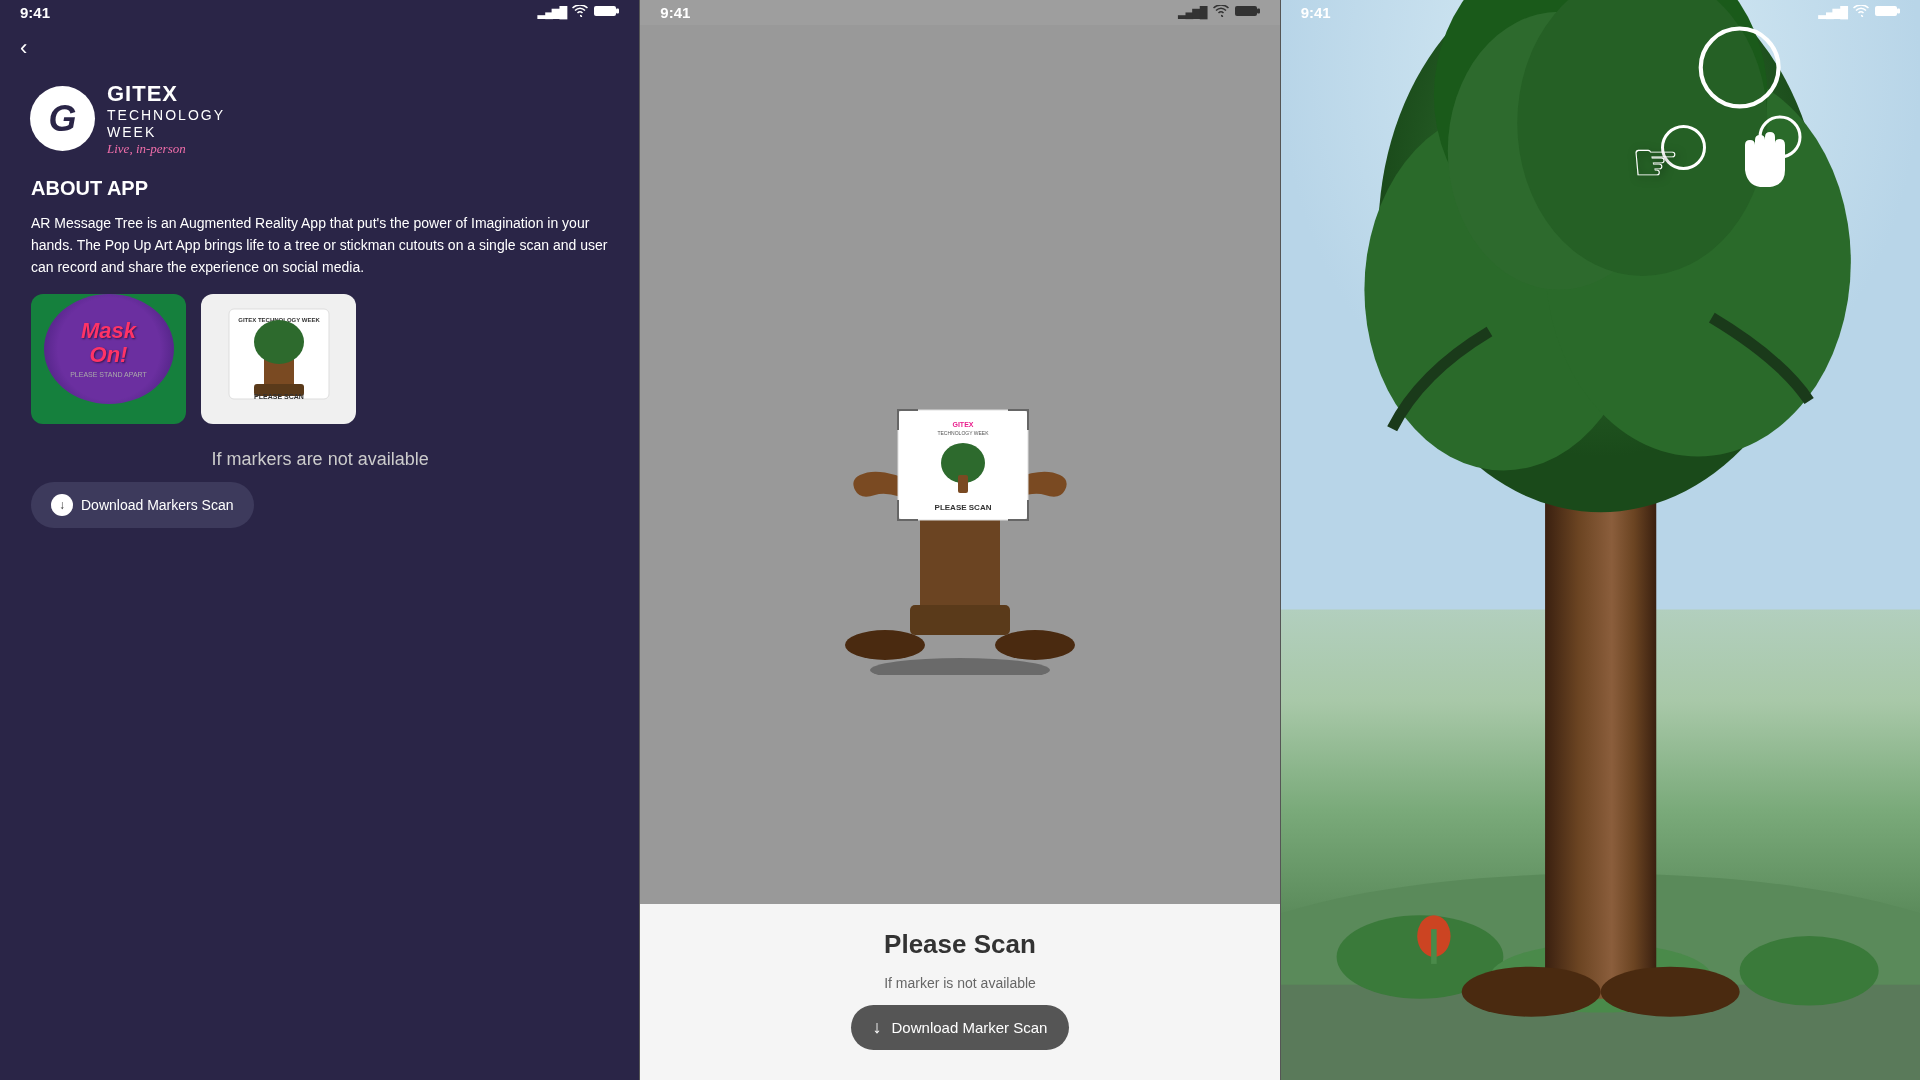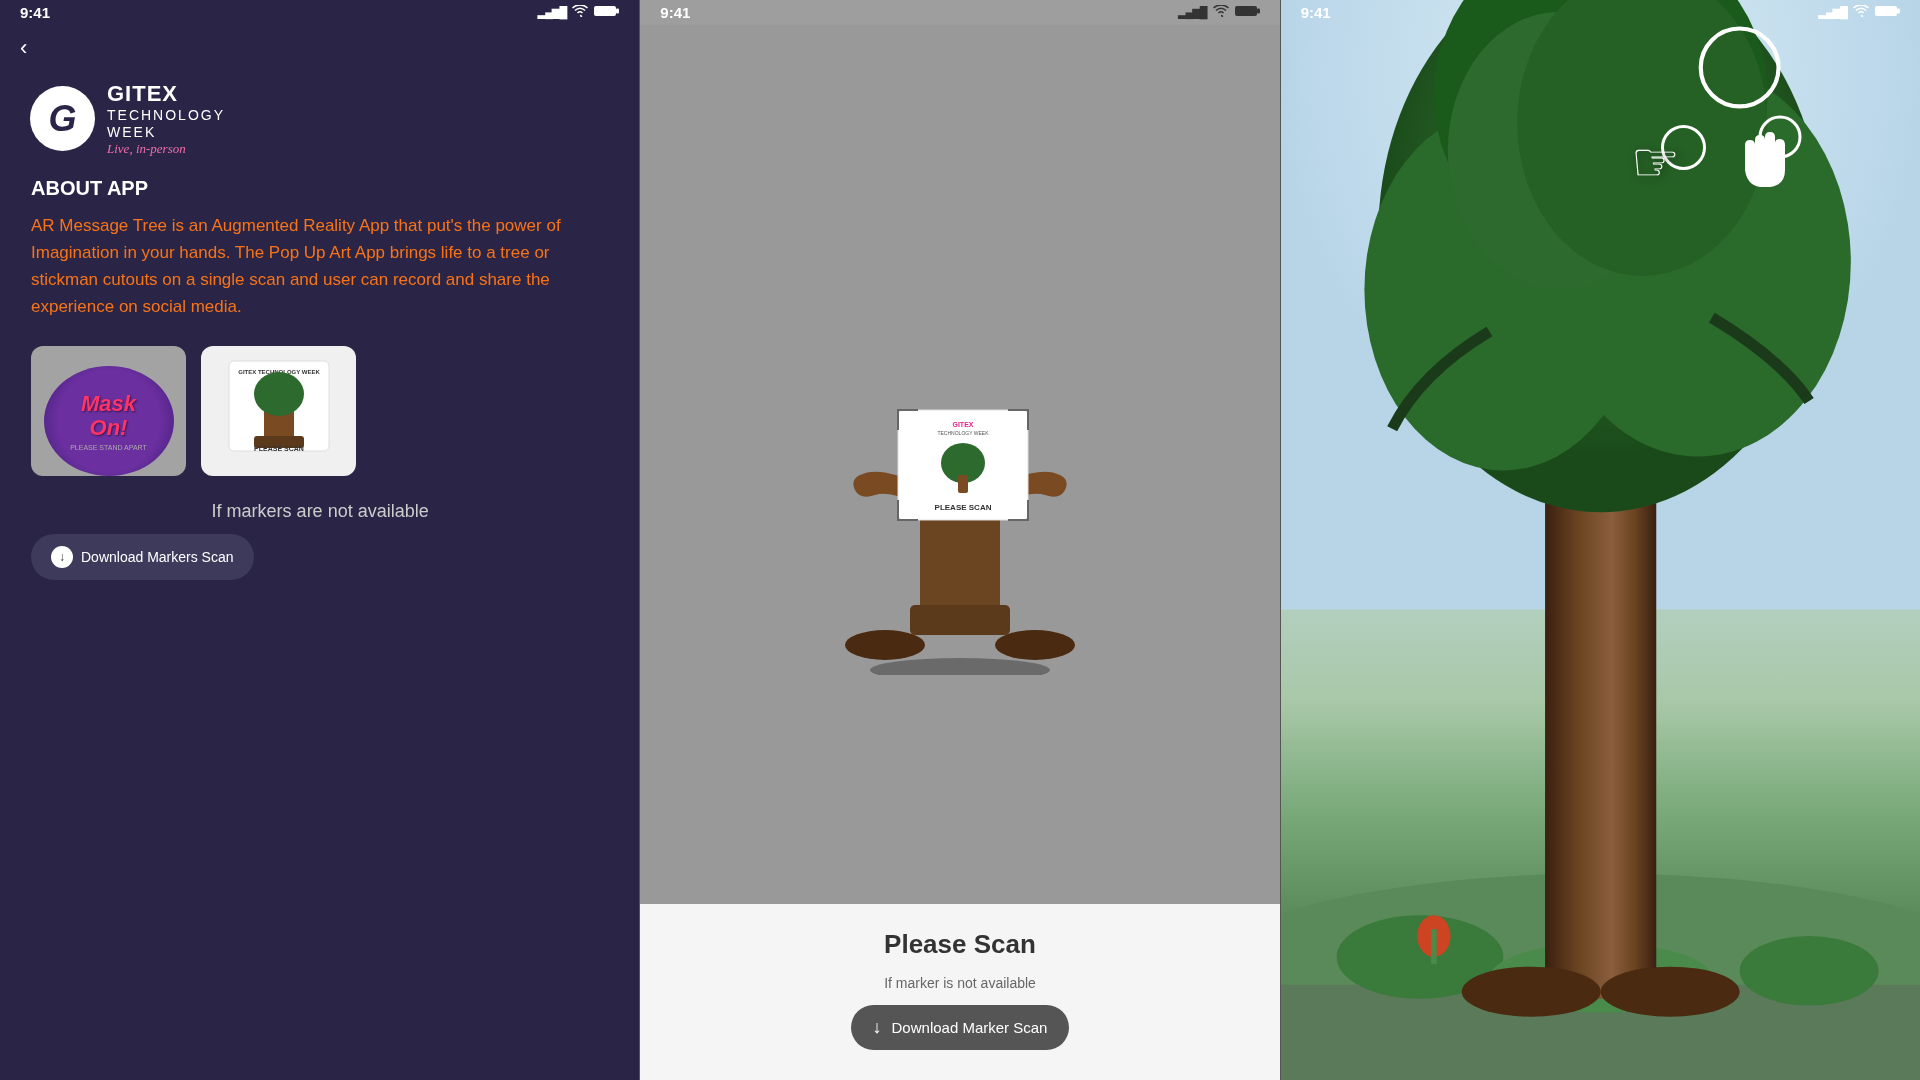--- a/index.html
+++ b/index.html
@@ -112,24 +112,24 @@
       padding: 0 30px 15px 31px;
     }
 
     .screen1 .about-title {
       font-size: 20px;
       font-weight: 700;
       margin-bottom: 12px;
     }
 
     .screen1 .about-text {
-      font-size: 17px;
+      font-size: 14px;
       line-height: 1.6;
-      color: #f97316;
-      margin-bottom: 26px;
+      color: #ffffff;
+      margin-bottom: 15px;
     }
 
     .screen1 .markers-note {
       font-size: 13px;
       color: #ccc;
       margin-bottom: 20px;
     }
 
     .marker-images {
       display: flex;
@@ -142,23 +142,23 @@
       height: 130px;
       border-radius: 12px;
       overflow: hidden;
       background: white;
       display: flex;
       align-items: center;
       justify-content: center;
     }
 
     .marker-img-1 {
-      background: #a3a3a3;
-      display: flex;
-      align-items: flex-end;
+      background: #15803d;
+      display: flex;
+      align-items: flex-start;
       justify-content: center;
     }
 
     .mask-on-graphic {
       width: 130px;
       height: 110px;
       background: radial-gradient(circle, #6b2fa0 60%, #3a1a6e 100%);
       border-radius: 50%;
       display: flex;
       align-items: center;

